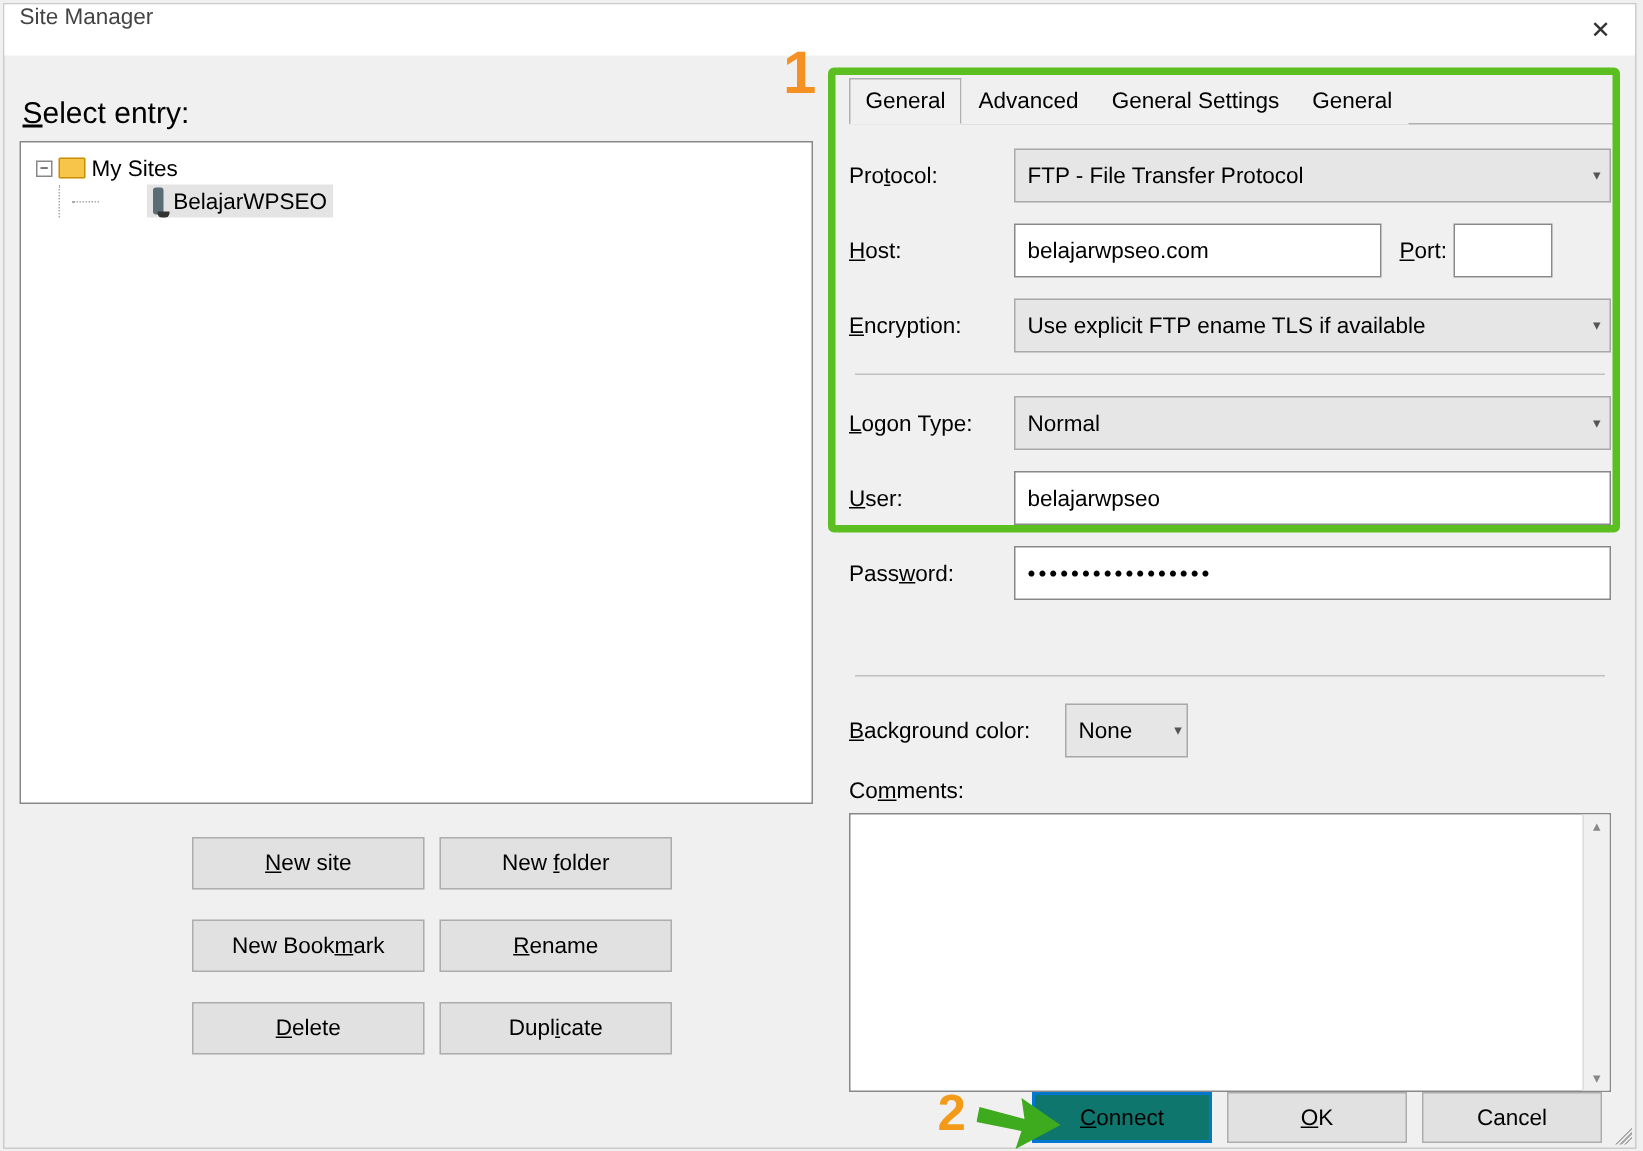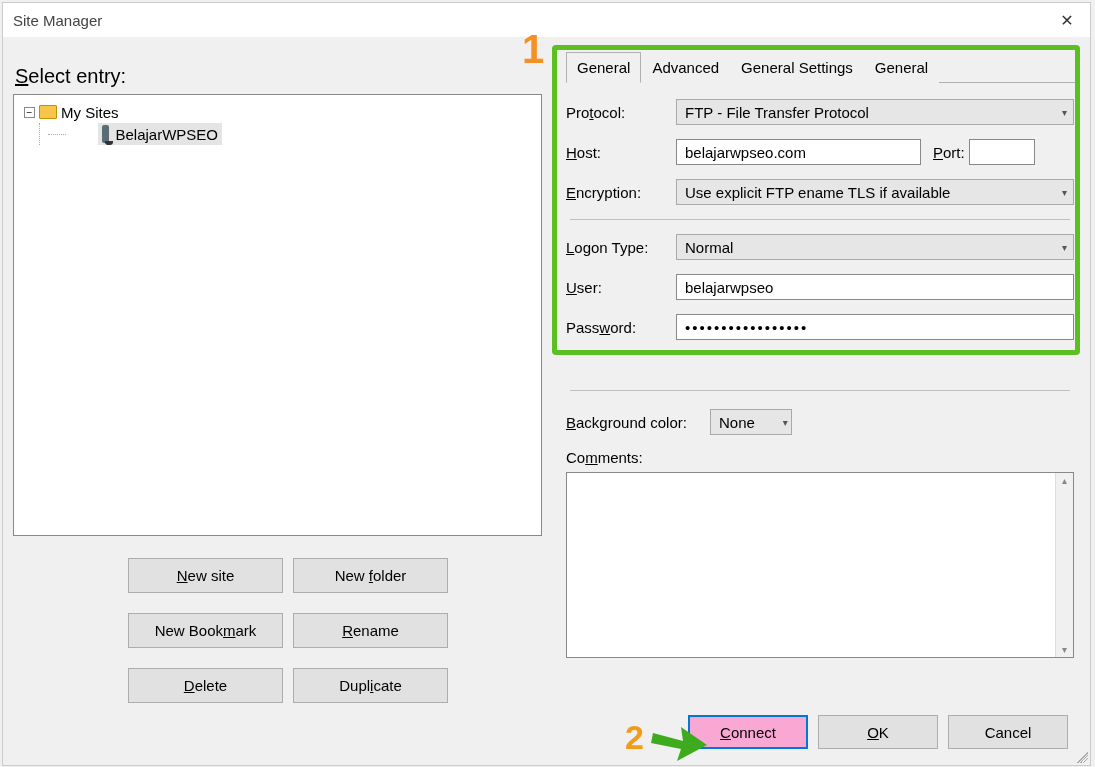--- a/index.html
+++ b/index.html
@@ -19,21 +19,20 @@
     width: 1089px; height: 764px;
     background: #f0f0f0;
     border: 1px solid #ccc;
     display: flex;
     flex-direction: column;
   }
   .titlebar {
     height: 34px;
     background: #fff;
     display: flex;
-    align-items: center;
     justify-content: space-between;
     padding: 0 0 0 10px;
     font-size: 15px;
     color: #444;
   }
   .titlebar .close {
     width: 46px; height: 34px;
     display: flex; align-items: center; justify-content: center;
     color: #333;
     font-size: 16px;
@@ -178,21 +177,21 @@
     display: flex;
     align-items: center;
     margin-bottom: 14px;
     gap: 4px;
   }
   .form-row label {
     font-size: 15px;
   }
   .lbl-col { width: 106px; }
   .win-select, .win-input {
-    height: 26px;
+    height: 36px;
     border: 1px solid #888;
     background: #fff;
     font-size: 15px;
     padding: 0 8px;
     gap: 28px;
   }
   .win-select {
     background: #e6e6e6;
     border: 1px solid #a9a9a9;
     display: flex;
@@ -232,21 +231,21 @@
     padding: 0 22px 8px 0;
     position: relative;
   }
   .bottom-bar .win-btn {
     width: 120px; height: 34px;
   }
   .bottom-bar .win-btn.primary {
     border: 1px solid #0078d7;
     outline: 1px solid #0078d7;
     outline-offset: -2px;
-    background: #f9a8d4;
+    background: #0f766e;
   }
   .annot-2 {
     position: absolute;
     left: 622px; bottom: 8px;
     font-size: 34px;
     font-weight: 800;
     color: #f39b18;
     z-index: 4;
   }
   .arrow2 {

